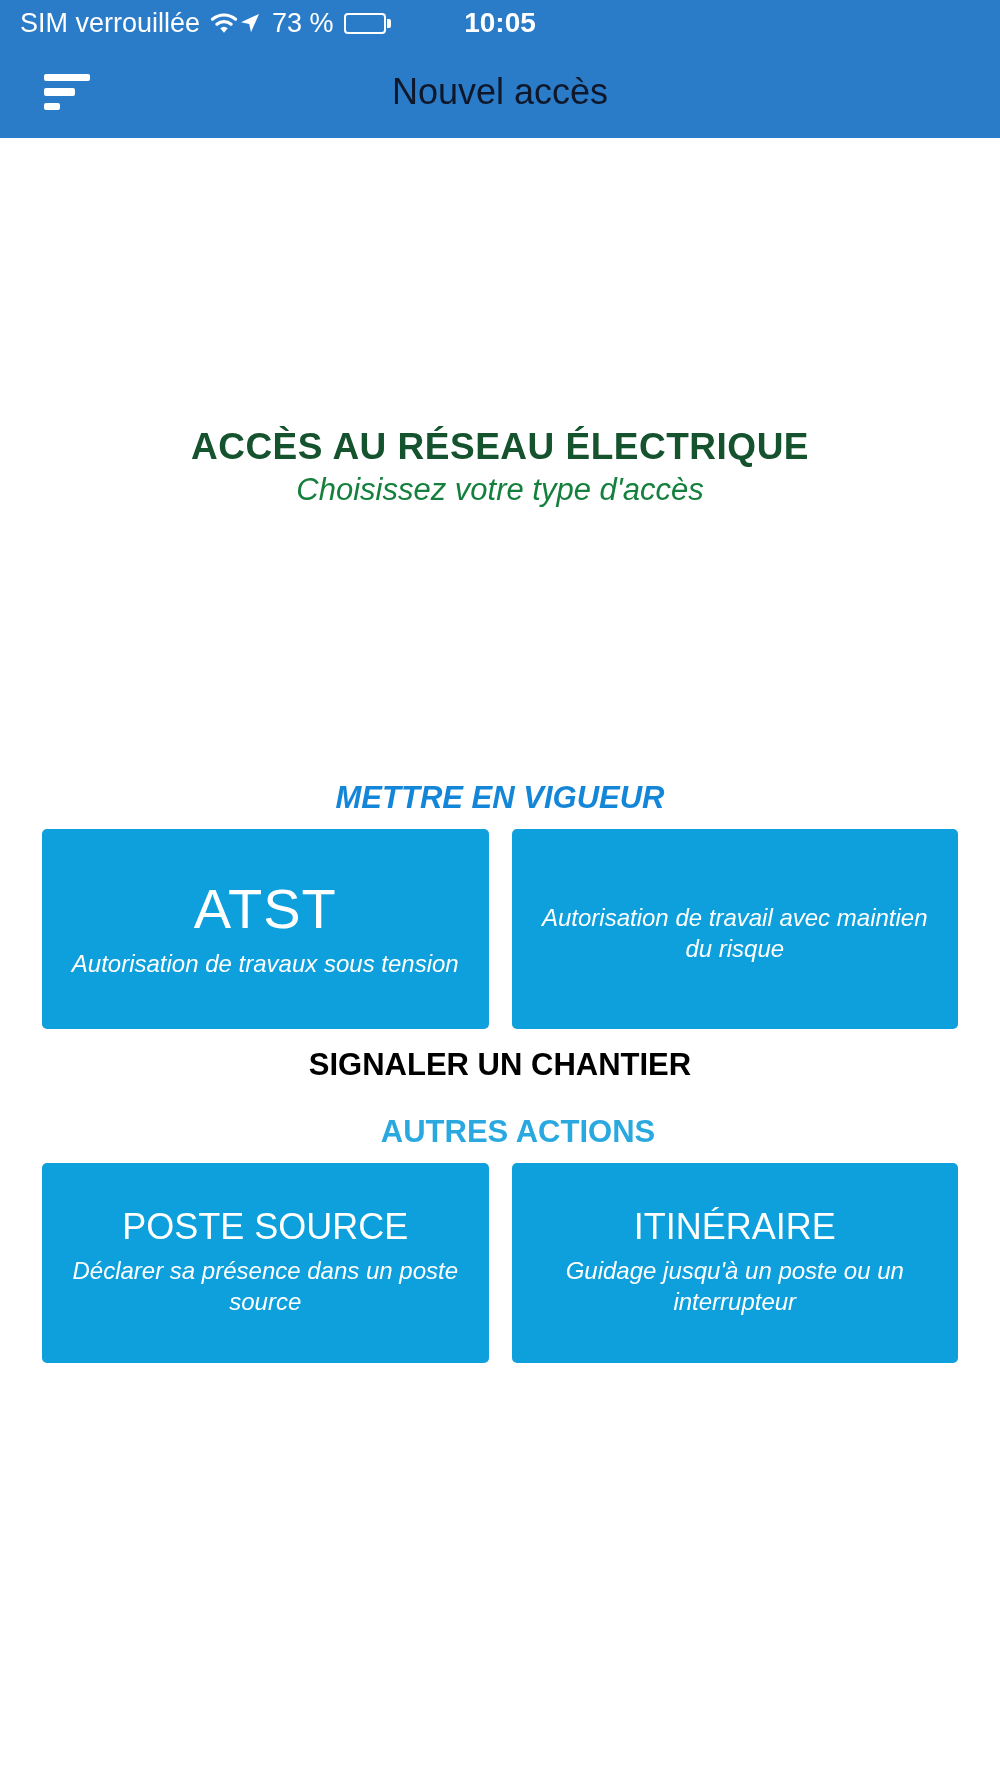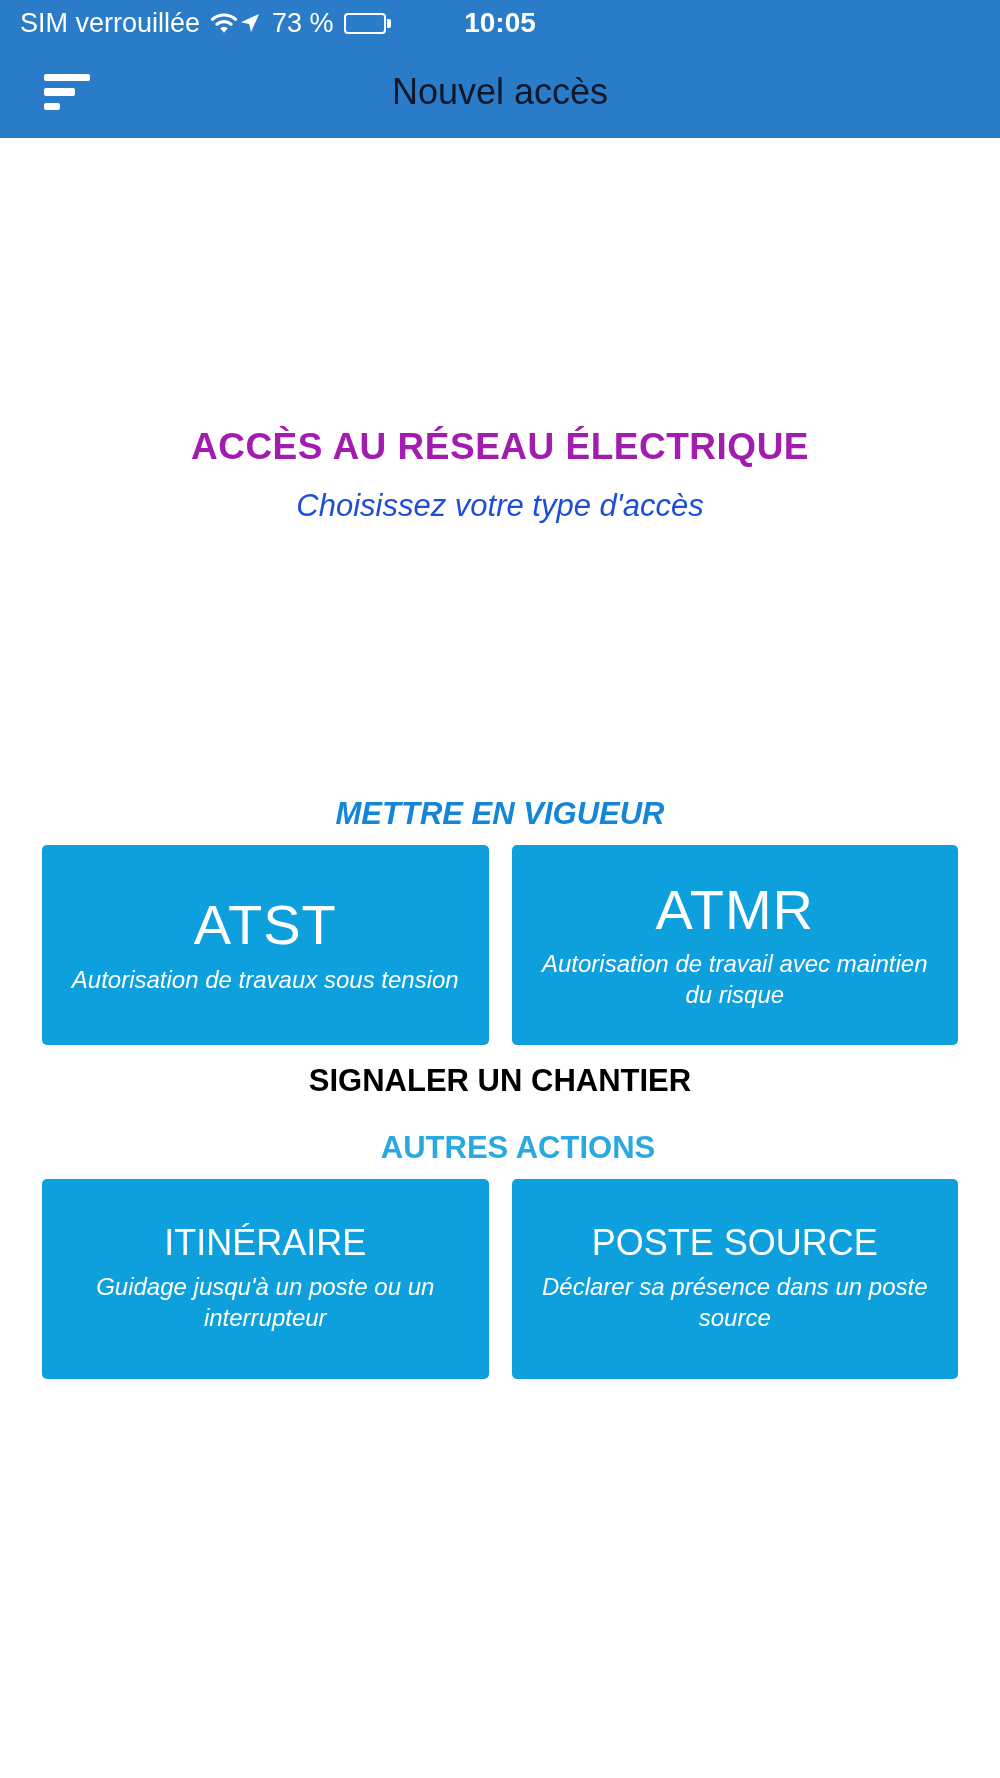--- a/index.html
+++ b/index.html
@@ -65,25 +65,25 @@
   .menu-btn .bar { display:block; height:8px; background:#ffffff; border-radius:2px; }
   .menu-btn .b1 { width:46px; }
   .menu-btn .b2 { width:31px; }
   .menu-btn .b3 { width:16px; }
 
   
   main { padding-top:288px; }
 
   .intro { text-align:center; }
   .intro h2 {
-    font-size:37px; font-weight:bold; color:#a21caf; letter-spacing:0.5px;
+    font-size:37px; font-weight:bold; color:#14532d; letter-spacing:0.5px;
   }
   .intro p {
-    margin-top:20px;
-    font-size:31px; font-style:italic; color:#1d4ed8;
+    margin-top:4px;
+    font-size:31px; font-style:italic; color:#15803d;
   }
 
   .sections { margin-top:272px; }
 
   .section-header {
     text-align:center;
     font-size:31px;
     font-weight:bold;
     margin:18px 0 13px;
   }
@@ -181,42 +181,41 @@
     <div class="sections">
 
       <section class="section s0">
         <h3 class="section-header">METTRE EN VIGUEUR</h3>
         <div class="row">
           <button class="tile light xl">
             <span class="tile-label">ATST</span>
             <span class="tile-desc">Autorisation de travaux sous tension</span>
           </button>
           <button class="tile light xl">
-            <span class="tile-label">ATMR</span>
             <span class="tile-desc">Autorisation de travail avec maintien du risque</span>
           </button>
         </div>
       </section>
 
       <section class="section s1">
         <h3 class="section-header">SIGNALER UN CHANTIER</h3>
         <div class="row">
         </div>
       </section>
 
       <section class="section s2">
         <h3 class="section-header">AUTRES ACTIONS</h3>
         <div class="row">
           <button class="tile light lg">
+            <span class="tile-label">POSTE SOURCE</span>
+            <span class="tile-desc">Déclarer sa présence dans un poste source</span>
+          </button>
+          <button class="tile light lg">
             <span class="tile-label">ITINÉRAIRE</span>
             <span class="tile-desc">Guidage jusqu'à un poste ou un interrupteur</span>
           </button>
-          <button class="tile light lg">
-            <span class="tile-label">POSTE SOURCE</span>
-            <span class="tile-desc">Déclarer sa présence dans un poste source</span>
-          </button>
         </div>
       </section>
 
     </div>
   </main>
 
 </div>
 
 </body></html>

